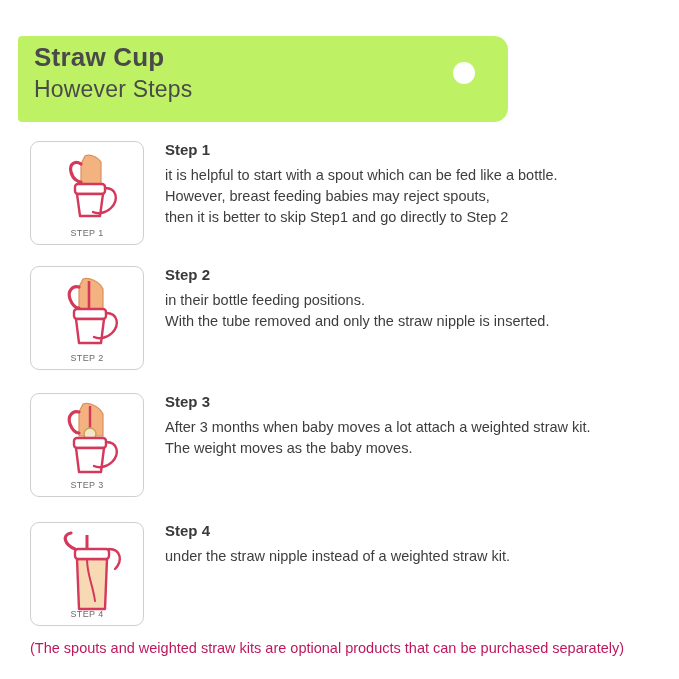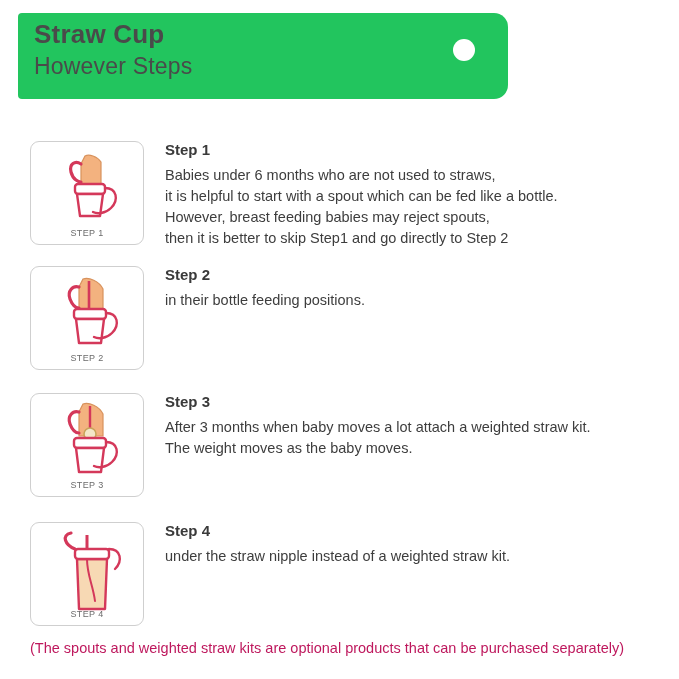--- a/index.html
+++ b/index.html
@@ -18,24 +18,24 @@
     position: relative;
     width: 679px;
     height: 679px;
     box-sizing: border-box;
   }
 
   
   .header-banner {
     position: absolute;
     left: 18px;
-    top: 13px;
+    top: 36px;
     width: 490px;
     height: 86px;
-    background: #22c55e;
+    background: #bef264;
     border-top-right-radius: 14px;
     border-bottom-right-radius: 14px;
     border-top-left-radius: 4px;
     border-bottom-left-radius: 4px;
   }
   .header-title {
     position: absolute;
     left: 16px;
     top: 6px;
     font-size: 26px;
@@ -142,21 +142,20 @@
         <path d="M54 14 C58 12 66 14 70 20 L70 44 L50 44 L50 22 Z" fill="#f3b27f" stroke="#d8925c" stroke-width="1.2"></path>
         <path d="M50 22 C44 18 38 22 40 30 C42 38 48 40 50 40" fill="none" stroke="#d4385a" stroke-width="3.2" stroke-linecap="round"></path>
         <rect x="44" y="42" width="30" height="10" rx="3" fill="#ffffff" stroke="#d4385a" stroke-width="2.4"></rect>
         <path d="M46 52 L72 52 L69 74 L49 74 Z" fill="#ffffff" stroke="#d4385a" stroke-width="2.4" stroke-linejoin="round"></path>
         <path d="M74 46 C86 46 88 58 80 66 C74 72 66 72 62 70" fill="none" stroke="#d4385a" stroke-width="2.4" stroke-linecap="round"></path>
       </svg>
       <div class="thumb-label">STEP 1</div>
     </div>
     <div class="step-body">
       <div class="step-title">Step 1</div>
-      <div class="step-line">Babies under 6 months who are not used to straws,</div>
       <div class="step-line">it is helpful to start with a spout which can be fed like a bottle.</div>
       <div class="step-line">However, breast feeding babies may reject spouts,</div>
       <div class="step-line">then it is better to skip Step1 and go directly to Step 2</div>
     </div>
   </div>
 
   <div class="step-row" style="top:266px;">
     <div class="thumb">
       <svg width="114" height="104" viewBox="0 0 114 104">
         <path d="M52 12 C58 10 68 14 72 22 L72 42 L48 42 L48 20 Z" fill="#f3b27f" stroke="#d8925c" stroke-width="1.2"></path>
@@ -164,20 +163,21 @@
         <path d="M48 20 C42 18 36 24 39 32 C42 40 46 41 48 41" fill="none" stroke="#d4385a" stroke-width="3.2" stroke-linecap="round"></path>
         <rect x="43" y="42" width="32" height="10" rx="3" fill="#ffffff" stroke="#d4385a" stroke-width="2.4"></rect>
         <path d="M45 52 L73 52 L70 76 L48 76 Z" fill="#ffffff" stroke="#d4385a" stroke-width="2.4" stroke-linejoin="round"></path>
         <path d="M75 46 C87 46 89 58 81 66 C75 72 67 72 63 70" fill="none" stroke="#d4385a" stroke-width="2.4" stroke-linecap="round"></path>
       </svg>
       <div class="thumb-label">STEP 2</div>
     </div>
     <div class="step-body">
       <div class="step-title">Step 2</div>
       <div class="step-line">in their bottle feeding positions.</div>
+      <div class="step-line">With the tube removed and only the straw nipple is inserted.</div>
     </div>
   </div>
 
   <div class="step-row" style="top:393px;">
     <div class="thumb">
       <svg width="114" height="104" viewBox="0 0 114 104">
         <path d="M52 10 C58 8 68 12 72 20 L72 42 L48 42 L48 18 Z" fill="#f3b27f" stroke="#d8925c" stroke-width="1.2"></path>
         <path d="M59 12 L59 34" fill="none" stroke="#d4385a" stroke-width="2.4"></path>
         <circle cx="59" cy="40" r="6" fill="#f4e6c8" stroke="#c8a45a" stroke-width="1.6"></circle>
         <path d="M48 18 C42 16 36 22 39 30 C42 38 46 39 48 39" fill="none" stroke="#d4385a" stroke-width="3.2" stroke-linecap="round"></path>

